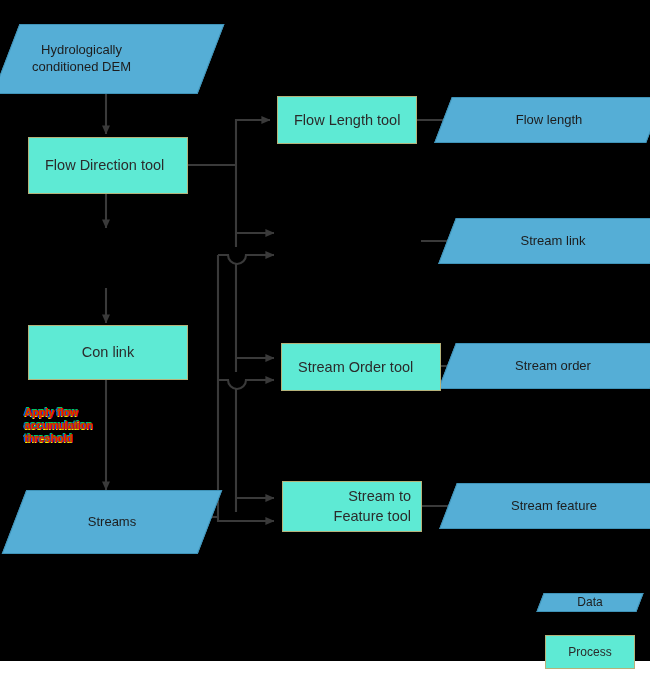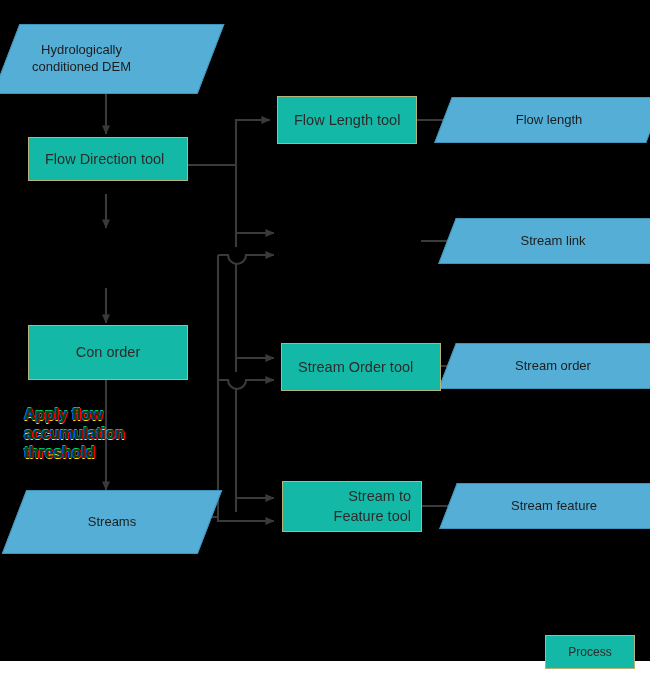--- a/index.html
+++ b/index.html
@@ -30,21 +30,21 @@
     left: 0;
     top: 0;
     width: 650px;
     height: 677px;
     pointer-events: none;
   }
 
   
   .proc {
     position: absolute;
-    background: #14b8a6;
+    background: #5eead4;
     border: 1px solid #b5b27a;
     box-sizing: border-box;
     color: #2b2b2b;
     font-size: 14.5px;
     line-height: 1.35;
     padding: 7px 10px 6px 16px;
     display: flex;
     align-items: center;
   }
   .proc.center { justify-content: center; padding-left: 10px; }
@@ -76,25 +76,25 @@
     box-sizing: border-box;
   }
   .data.lbl-left .lbl { justify-content: flex-start; padding-left: 26px; }
 
   
   #glitch-note {
     position: absolute;
     left: 24px;
     top: 406px;
     width: 92px;
-    font-size: 16px;
+    font-size: 11px;
     font-weight: 700;
     line-height: 1.18;
     letter-spacing: -0.2px;
-    color: #14532d;
+    color: #a16207;
     text-shadow:
        1px 0 0 rgba(255,0,0,.95),
       -1px 0 0 rgba(0,90,255,.95),
        0 1px 0 rgba(255,225,0,.95),
        0 -1px 0 rgba(0,200,90,.9),
        1px 1px 0 rgba(255,0,200,.6),
       -1px -1px 0 rgba(0,220,255,.6);
     filter: contrast(1.35);
     mix-blend-mode: screen;
     white-space: pre-line;
@@ -188,44 +188,48 @@
   <div class="data" style="left:447px; top:343px; width:212px; height:46px;">
     <div class="skew"></div>
     <div class="lbl">Stream order</div>
   </div>
 
   <div class="data" style="left:448px; top:483px; width:212px; height:46px;">
     <div class="skew"></div>
     <div class="lbl">Stream feature</div>
   </div>
 
-  <div class="proc" style="left:28px; top:137px; width:160px; height:44px;">
+  <div class="proc" style="left:28px; top:137px; width:160px; height:57px;">
     <span>Flow Direction tool</span>
   </div>
 
 
   <div class="proc center" style="left:28px; top:325px; width:160px; height:55px;">
-    <span>Con order</span>
+    <span>Con link</span>
   </div>
 
   <div class="proc" style="left:277px; top:96px; width:140px; height:48px;">
     <span>Flow Length tool</span>
   </div>
 
 
   <div class="proc" style="left:281px; top:343px; width:160px; height:48px;">
     <span>Stream Order tool</span>
   </div>
 
   <div class="proc" style="left:282px; top:481px; width:140px; height:51px;text-align:right;">
     <span>Stream to Feature tool</span>
   </div>
 
   <div id="glitch-note" style="white-space: pre-line;">Apply flow
 accumulation
 threshold</div>
 
+  <div class="data" id="legend-data">
+    <div class="skew"></div>
+    <div class="lbl">Data</div>
+  </div>
 
   <div class="proc center" id="legend-proc">
     <span>Process</span>
   </div>
 
 </div>
 
 </body></html>

